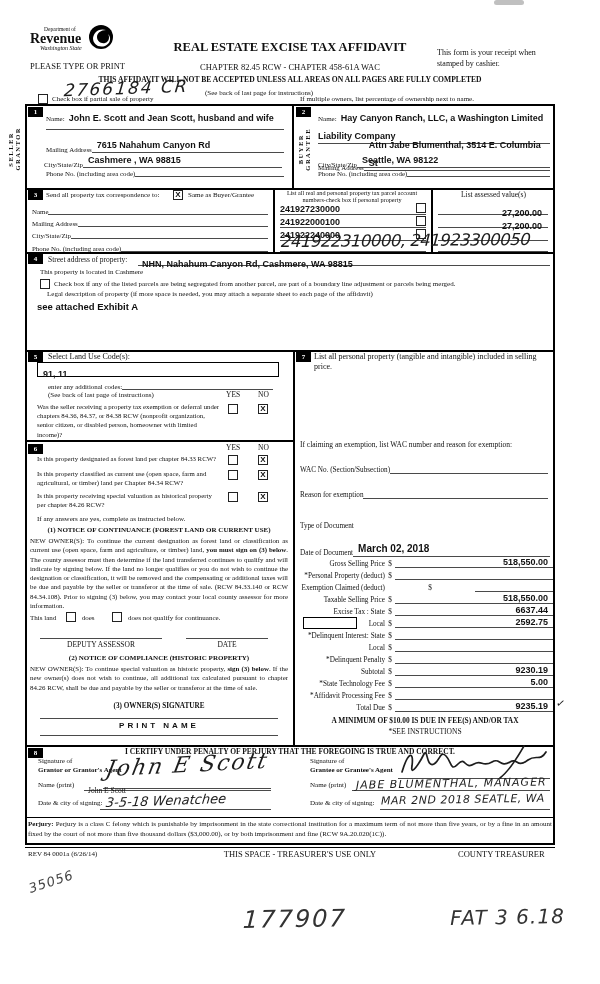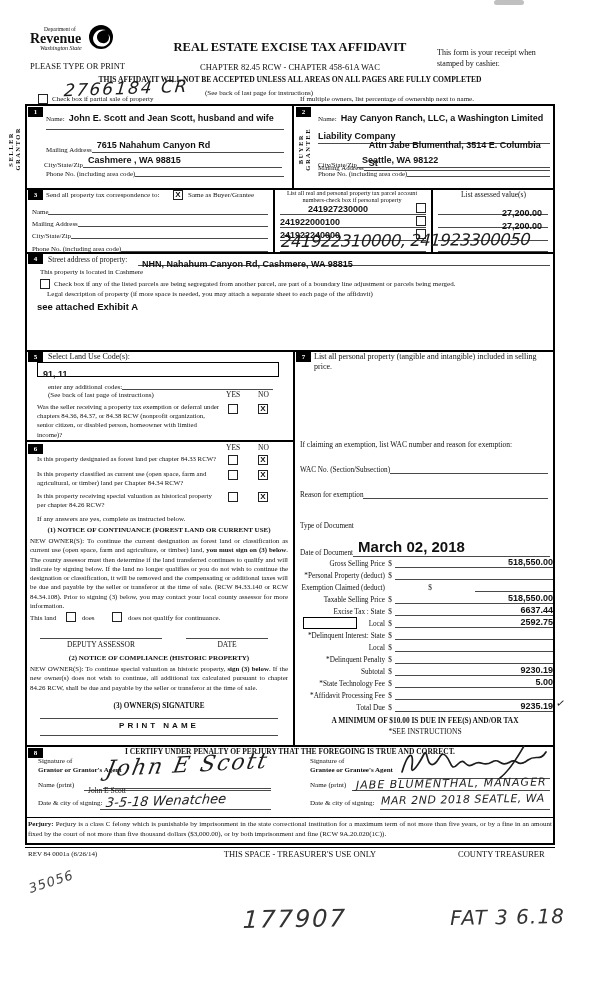--- a/index.html
+++ b/index.html
@@ -19,21 +19,21 @@
   .vline{position:absolute;background:#000;width:2px;}
   .formbox{position:absolute;left:25px;top:104px;width:530px;height:741px;box-sizing:border-box;border:2px solid #000;}
   .frow{display:flex;align-items:flex-end;}
   .flabel{flex:0 0 auto;font-size:6.9px;}
   .ffill{flex:1 1 auto;border-bottom:1px solid #4a4a4a;min-height:10px;padding-left:5px;}
   .vwrap{position:absolute;display:flex;flex-direction:row;gap:0px;align-items:center;}
   .vlab{writing-mode:vertical-rl;transform:rotate(180deg);font:bold 6.5px "Liberation Serif",serif;letter-spacing:1.5px;}
   .feerow{position:absolute;left:297px;width:256px;height:12px;display:flex;align-items:flex-end;}
   .feelabel{flex:0 0 88px;text-align:right;font-size:7.2px;line-height:8px;}
   .dollar{flex:0 0 10px;text-align:center;font-size:7.2px;}
-  .feeline{flex:1 1 auto;border-bottom:1px solid #4a4a4a;text-align:right;
+  .feeline{flex:1 1 auto;border-bottom:1px solid #4a4a4a;text-align:right;padding-right:5px;
            font-family:"Liberation Sans",sans-serif;font-weight:bold;font-size:9px;line-height:10px;}
   .ctr{text-align:center;}
   .just{text-align:justify;}
   .q{font-size:6.8px;line-height:11.5px;}
   .para{font-size:6.9px;line-height:9.3px;}
 </style>
 </head>
 <body>
 
 <div class="page">
@@ -138,21 +138,21 @@
       <span class="ffill"></span>
   </div>
 
   <div class="abs ctr" style="left:276px;top:189px;width:152px;font-size:6.2px;line-height:7px;">
     <div>List all real and personal property tax parcel account</div>
     <div>numbers-check box if personal property</div>
   </div>
   <div class="abs ctr serif75" style="left:436px;top:190px;width:115px;">List assessed value(s)</div>
 
   <div class="abs frow line" style="left:280px;top:202px;width:146px;height:12px;">
-    <span class="bv" style="flex:1;margin-left:28px;">241927230000</span>
+    <span class="bv" style="flex:1;">241927230000</span>
     <span class="cb" style="margin-bottom:1px;"></span>
   </div>
   <div class="abs frow line" style="left:280px;top:215px;width:146px;height:12px;">
     <span class="bv" style="flex:1;">241922000100</span>
     <span class="cb" style="margin-bottom:1px;"></span>
   </div>
   <div class="abs frow line" style="left:280px;top:228px;width:146px;height:12px;">
     <span class="bv" style="flex:1;">241922240000</span>
     <span class="cb" style="margin-bottom:1px;"></span>
   </div>
@@ -248,21 +248,21 @@
   <div class="abs frow" style="left:300px;top:488px;width:248px;">
     <span class="flabel" style="font-size:7.2px;">Reason for exemption</span>
       <span class="ffill"></span>
   </div>
 
   <div class="abs frow" style="left:300px;top:522px;width:250px;">
     <span class="flabel" style="font-size:7.2px;">Type of Document</span>
   </div>
   <div class="abs frow" style="left:300px;top:538px;width:250px;">
     <span class="flabel" style="font-size:7.2px;">Date of Document</span>
-    <span class="ffill"><span class="bv" style="font-size:15px;margin-top:38px;">March 02, 2018</span></span>
+    <span class="ffill"><span class="bv" style="font-size:10px;margin-top:38px;">March 02, 2018</span></span>
   </div>
 
   <div class="feerow" style="top:556px;">
     <span class="feelabel">Gross Selling Price</span>
     <span class="dollar">$</span>
     <span class="feeline">518,550.00</span>
   </div>
   <div class="feerow" style="top:568px;">
     <span class="feelabel">*Personal Property (deduct)</span>
     <span class="dollar">$</span>

